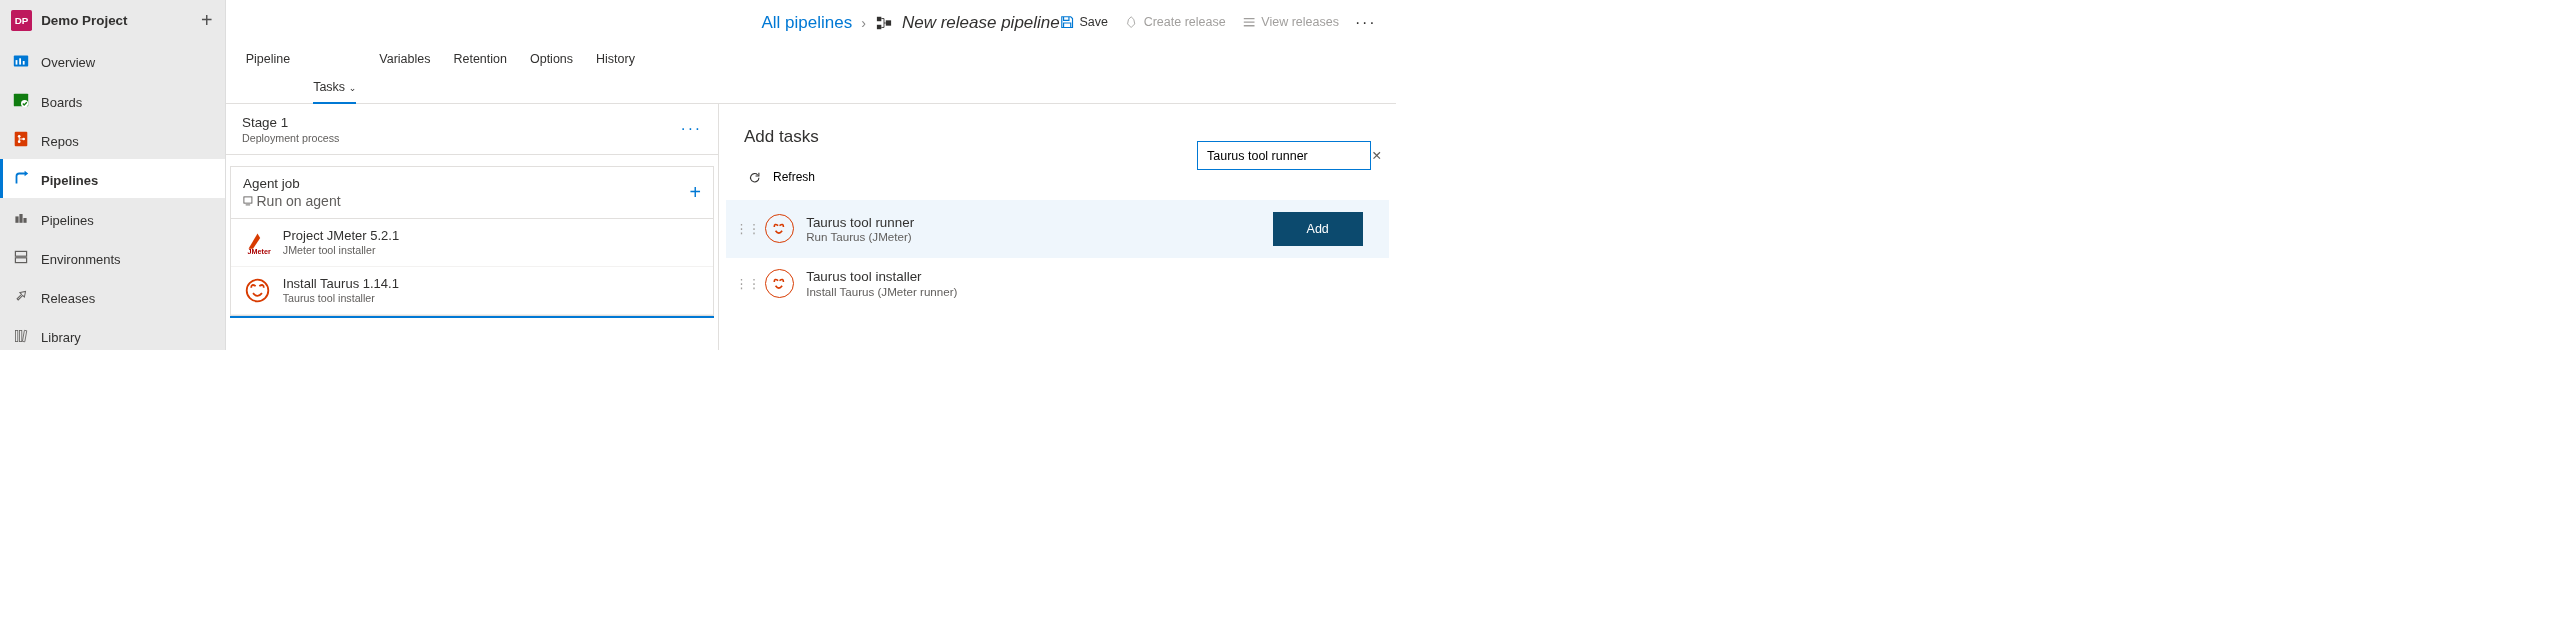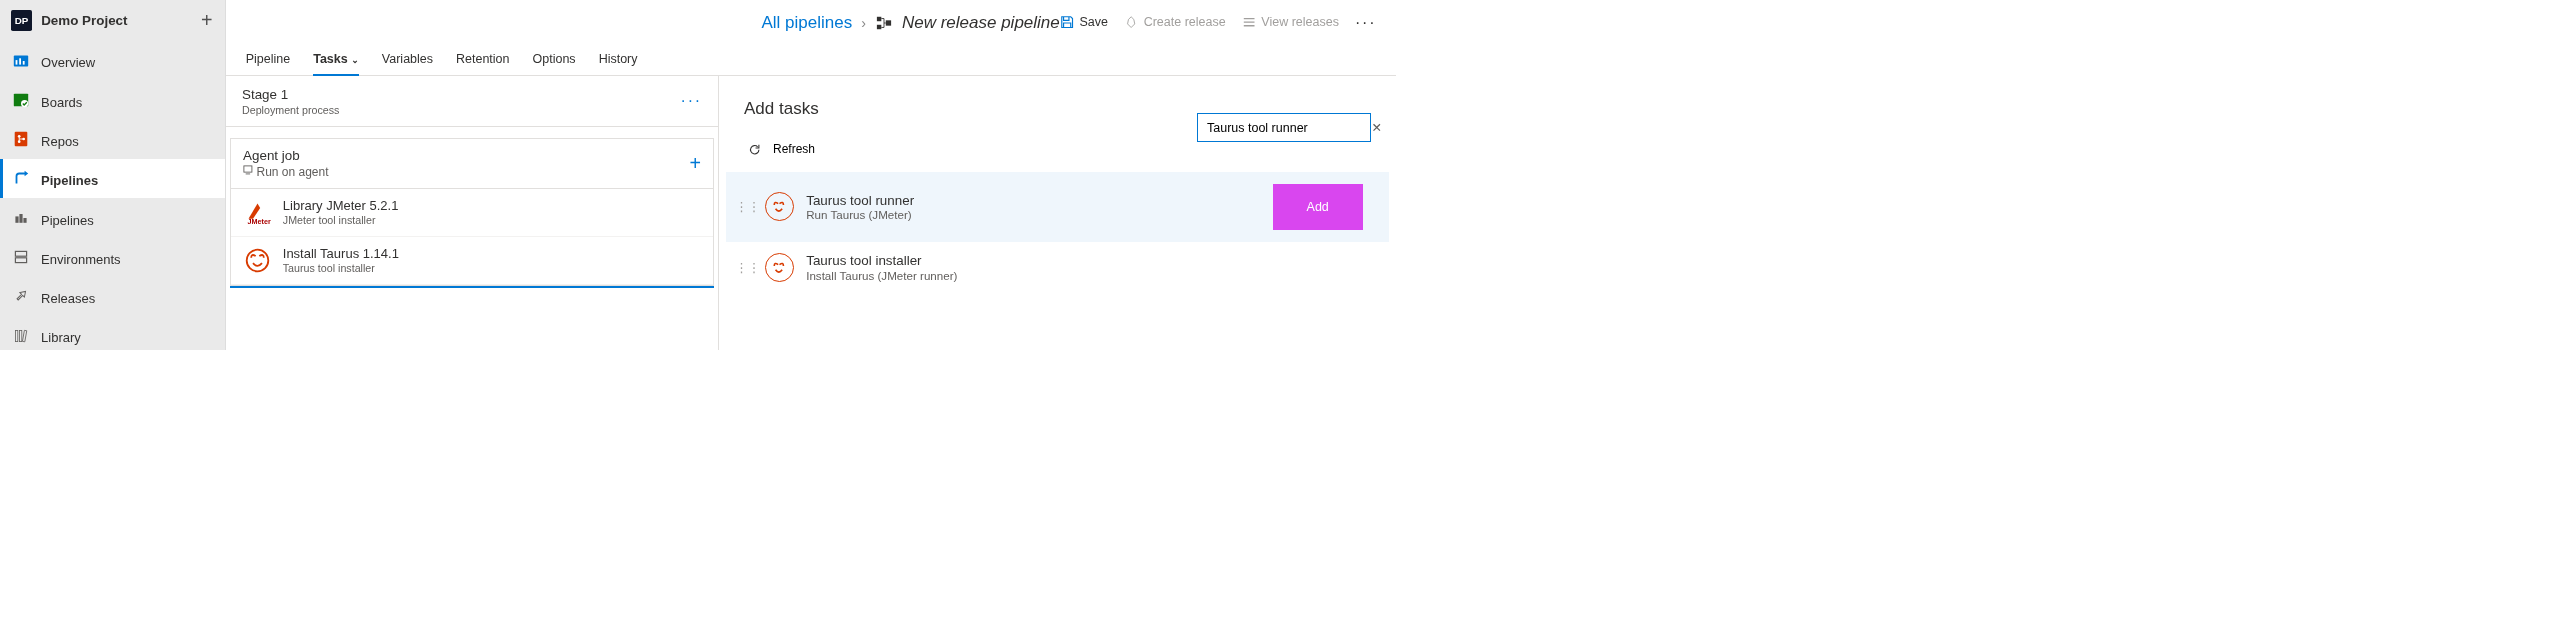--- a/index.html
+++ b/index.html
@@ -3,21 +3,21 @@
 <meta charset="utf-8">
 <style>
 * { box-sizing: border-box; margin: 0; padding: 0; }
 body { font-family: "Segoe UI", -apple-system, BlinkMacSystemFont, sans-serif; font-size: 12.5px; color: #323130; background: #fff; overflow: hidden; }
 .app { display: flex; height: 350px; width: 1396px; }
 
 
 .sidebar { width: 226px; background: #eaeaea; border-right: 0.9px solid #ddd; display: flex; flex-direction: column; }
 .project-header { display: flex; align-items: center; justify-content: space-between; padding: 9px 12.5px 9px 10.7px; }
 .project-left { display: flex; align-items: center; gap: 9px; }
-.project-badge { width: 21.5px; height: 21.5px; background: #0f172a; color: #fff; font-size: 9.8px; font-weight: 600; display: flex; align-items: center; justify-content: center; border-radius: 1.8px; }
+.project-badge { width: 21.5px; height: 21.5px; background: #be185d; color: #fff; font-size: 9.8px; font-weight: 600; display: flex; align-items: center; justify-content: center; border-radius: 1.8px; }
 .project-name { font-weight: 600; font-size: 13.4px; }
 .plus-btn { font-size: 19.7px; color: #505050; cursor: pointer; font-weight: 300; }
 
 .nav-item { display: flex; align-items: flex-end; gap: 10.7px; padding: 9.8px 10.7px; cursor: pointer; font-size: 13px; position: relative; }
 .nav-item.active { background: #fff; font-weight: 600; }
 .nav-item.active::before { content: ""; position: absolute; left: 0; top: 0; bottom: 0; width: 2.7px; background: #0078d4; }
 .nav-item.sub { padding-left: 10.7px; font-weight: 400; background: transparent; }
 .nav-icon { width: 19.7px; height: 19.7px; display: flex; align-items: center; justify-content: center; }
 
 
@@ -31,38 +31,38 @@
 .bc-title { font-weight: 400; color: #323130; font-style: italic; }
 
 .toolbar-right { display: flex; align-items: center; gap: 16px; }
 .toolbar-btn { display: flex; align-items: center; gap: 5.4px; cursor: pointer; font-size: 12.5px; }
 .toolbar-btn.disabled { color: #a19f9d; cursor: default; }
 .toolbar-icon { width: 14.3px; height: 14.3px; display: inline-flex; align-items: center; justify-content: center; }
 .more-dots { font-size: 16px; letter-spacing: 1.8px; color: #323130; cursor: pointer; }
 
 .tabs { display: flex; gap: 23px; padding: 5.4px 19.7px 0 19.7px; border-bottom: 0.9px solid #e1dfdd; }
 .tab { padding: 7.2px 0 9px 0; cursor: pointer; font-size: 12.5px; color: #323130; position: relative; }
-.tab.active { font-weight: 700; }
+.tab.active { font-weight: 400; margin-top: 28px; }
 .tab.active::after { content: ""; position: absolute; left: 0; right: 0; bottom: -0.9px; height: 1.8px; background: #0078d4; }
 .chevron { font-size: 9px; margin-left: 3.6px; }
 
 
 .content-split { flex: 1; display: flex; overflow: hidden; }
 .left-pane { width: 493px; border-right: 0.9px solid #e1dfdd; overflow-y: auto; }
 .right-pane { flex: 1; padding: 0; }
 
 .stage-header { padding: 10.7px 16px; display: flex; justify-content: space-between; align-items: center; border-bottom: 0.9px solid #e1dfdd; }
 .stage-title { font-size: 13.4px; font-weight: 400; margin-bottom: 1.8px; }
 .stage-sub { font-size: 10.7px; color: #605e5c; }
 .stage-more { font-size: 16px; letter-spacing: 1.8px; color: #0078d4; cursor: pointer; }
 
 .agent-job { margin: 10.7px 3.6px 0 3.6px; border: 0.9px solid #e1dfdd; background: #fff; }
 .agent-header { display: flex; justify-content: space-between; align-items: center; padding: 9px 12.5px; border-bottom: 0.9px solid #e1dfdd; }
 .agent-title { font-size: 13.4px; margin-bottom: 1.8px; }
-.agent-sub { font-size: 12px; color: #605e5c; display: flex; align-items: flex-start; gap: 3.6px; }
+.agent-sub { font-size: 14px; color: #605e5c; display: flex; align-items: center; gap: 3.6px; }
 .add-task-plus { color: #0078d4; font-size: 19.7px; font-weight: 300; cursor: pointer; }
 
 .task-item { display: flex; align-items: center; gap: 10.7px; padding: 9px 12.5px; border-bottom: 0.9px solid #f3f2f1; cursor: pointer; }
 .task-icon { width: 29px; height: 29px; display: flex; align-items: center; justify-content: center; }
 .task-title { font-size: 13px; margin-bottom: 0.9px; }
 .task-sub { font-size: 10.7px; color: #605e5c; }
 .selected-bar { height: 1.8px; background: #0078d4; margin: 0 3.6px; }
 
 
 .add-tasks-header { display: flex; align-items: center; justify-content: space-between; padding: 23px 25px 16px 25px; }
@@ -74,21 +74,21 @@
 .search-input { border: none; outline: none; flex: 1; font-size: 12.5px; background: transparent; }
 .search-clear { color: #605e5c; font-size: 12.5px; cursor: pointer; padding: 0 3.6px;}
 
 .result-row { display: flex; align-items: center; padding: 10.7px 25px 10.7px 16px; gap: 12.5px; border: 0.9px solid transparent; margin: 0 7.2px; }
 .result-row.selected { background: #eff6fc; }
 .drag-handle { width: 9px; color: #a19f9d; font-size: 12.5px; cursor: grab; display: flex; flex-direction: column; gap: 0.9px; align-items: center; }
 .result-icon { width: 29px; height: 29px; border: 1.8px solid #d83b01; border-radius: 50%; display: flex; align-items: center; justify-content: center; }
 .result-text { flex: 1; }
 .result-title { font-size: 13.4px; margin-bottom: 0.9px; }
 .result-sub { font-size: 11.6px; color: #605e5c; }
-.add-btn { background: #d946ef; color: #fff; border: none; padding: 16px 34px; font-size: 12.5px; cursor: pointer; }
+.add-btn { background: #0c4a6e; color: #fff; border: none; padding: 10px 34px; font-size: 12.5px; cursor: pointer; }
 
 svg { display: block; }
 </style>
 </head>
 <body>
 
 <div class="app">
 
   <div class="sidebar">
     <div class="project-header">
@@ -268,21 +268,21 @@
           </div>
 
           <div class="task-item">
             <div class="task-icon">
               <svg width="27" height="27" viewBox="0 0 30 30" style="font-size:14px">
                   <path d="M5 22 L15 5 L18 10 L10 22 Z" fill="#d83b01"></path>
                   <text x="4" y="28" font-size="8" fill="#a00" font-weight="bold">JMeter</text>
                 </svg>
             </div>
             <div>
-              <div class="task-title">Library JMeter 5.2.1</div>
+              <div class="task-title">Project JMeter 5.2.1</div>
               <div class="task-sub">JMeter tool installer</div>
             </div>
           </div>
 
 
           <div class="task-item">
             <div class="task-icon">
               <svg width="27" height="27" viewBox="0 0 30 30">
                   <circle cx="15" cy="15" r="12" fill="none" stroke="#d83b01" stroke-width="2"></circle>
                   <path d="M8 12 Q8 7 13 10 M22 12 Q22 7 17 10 M10 18 Q15 24 20 18" fill="none" stroke="#d83b01" stroke-width="2"></path>

